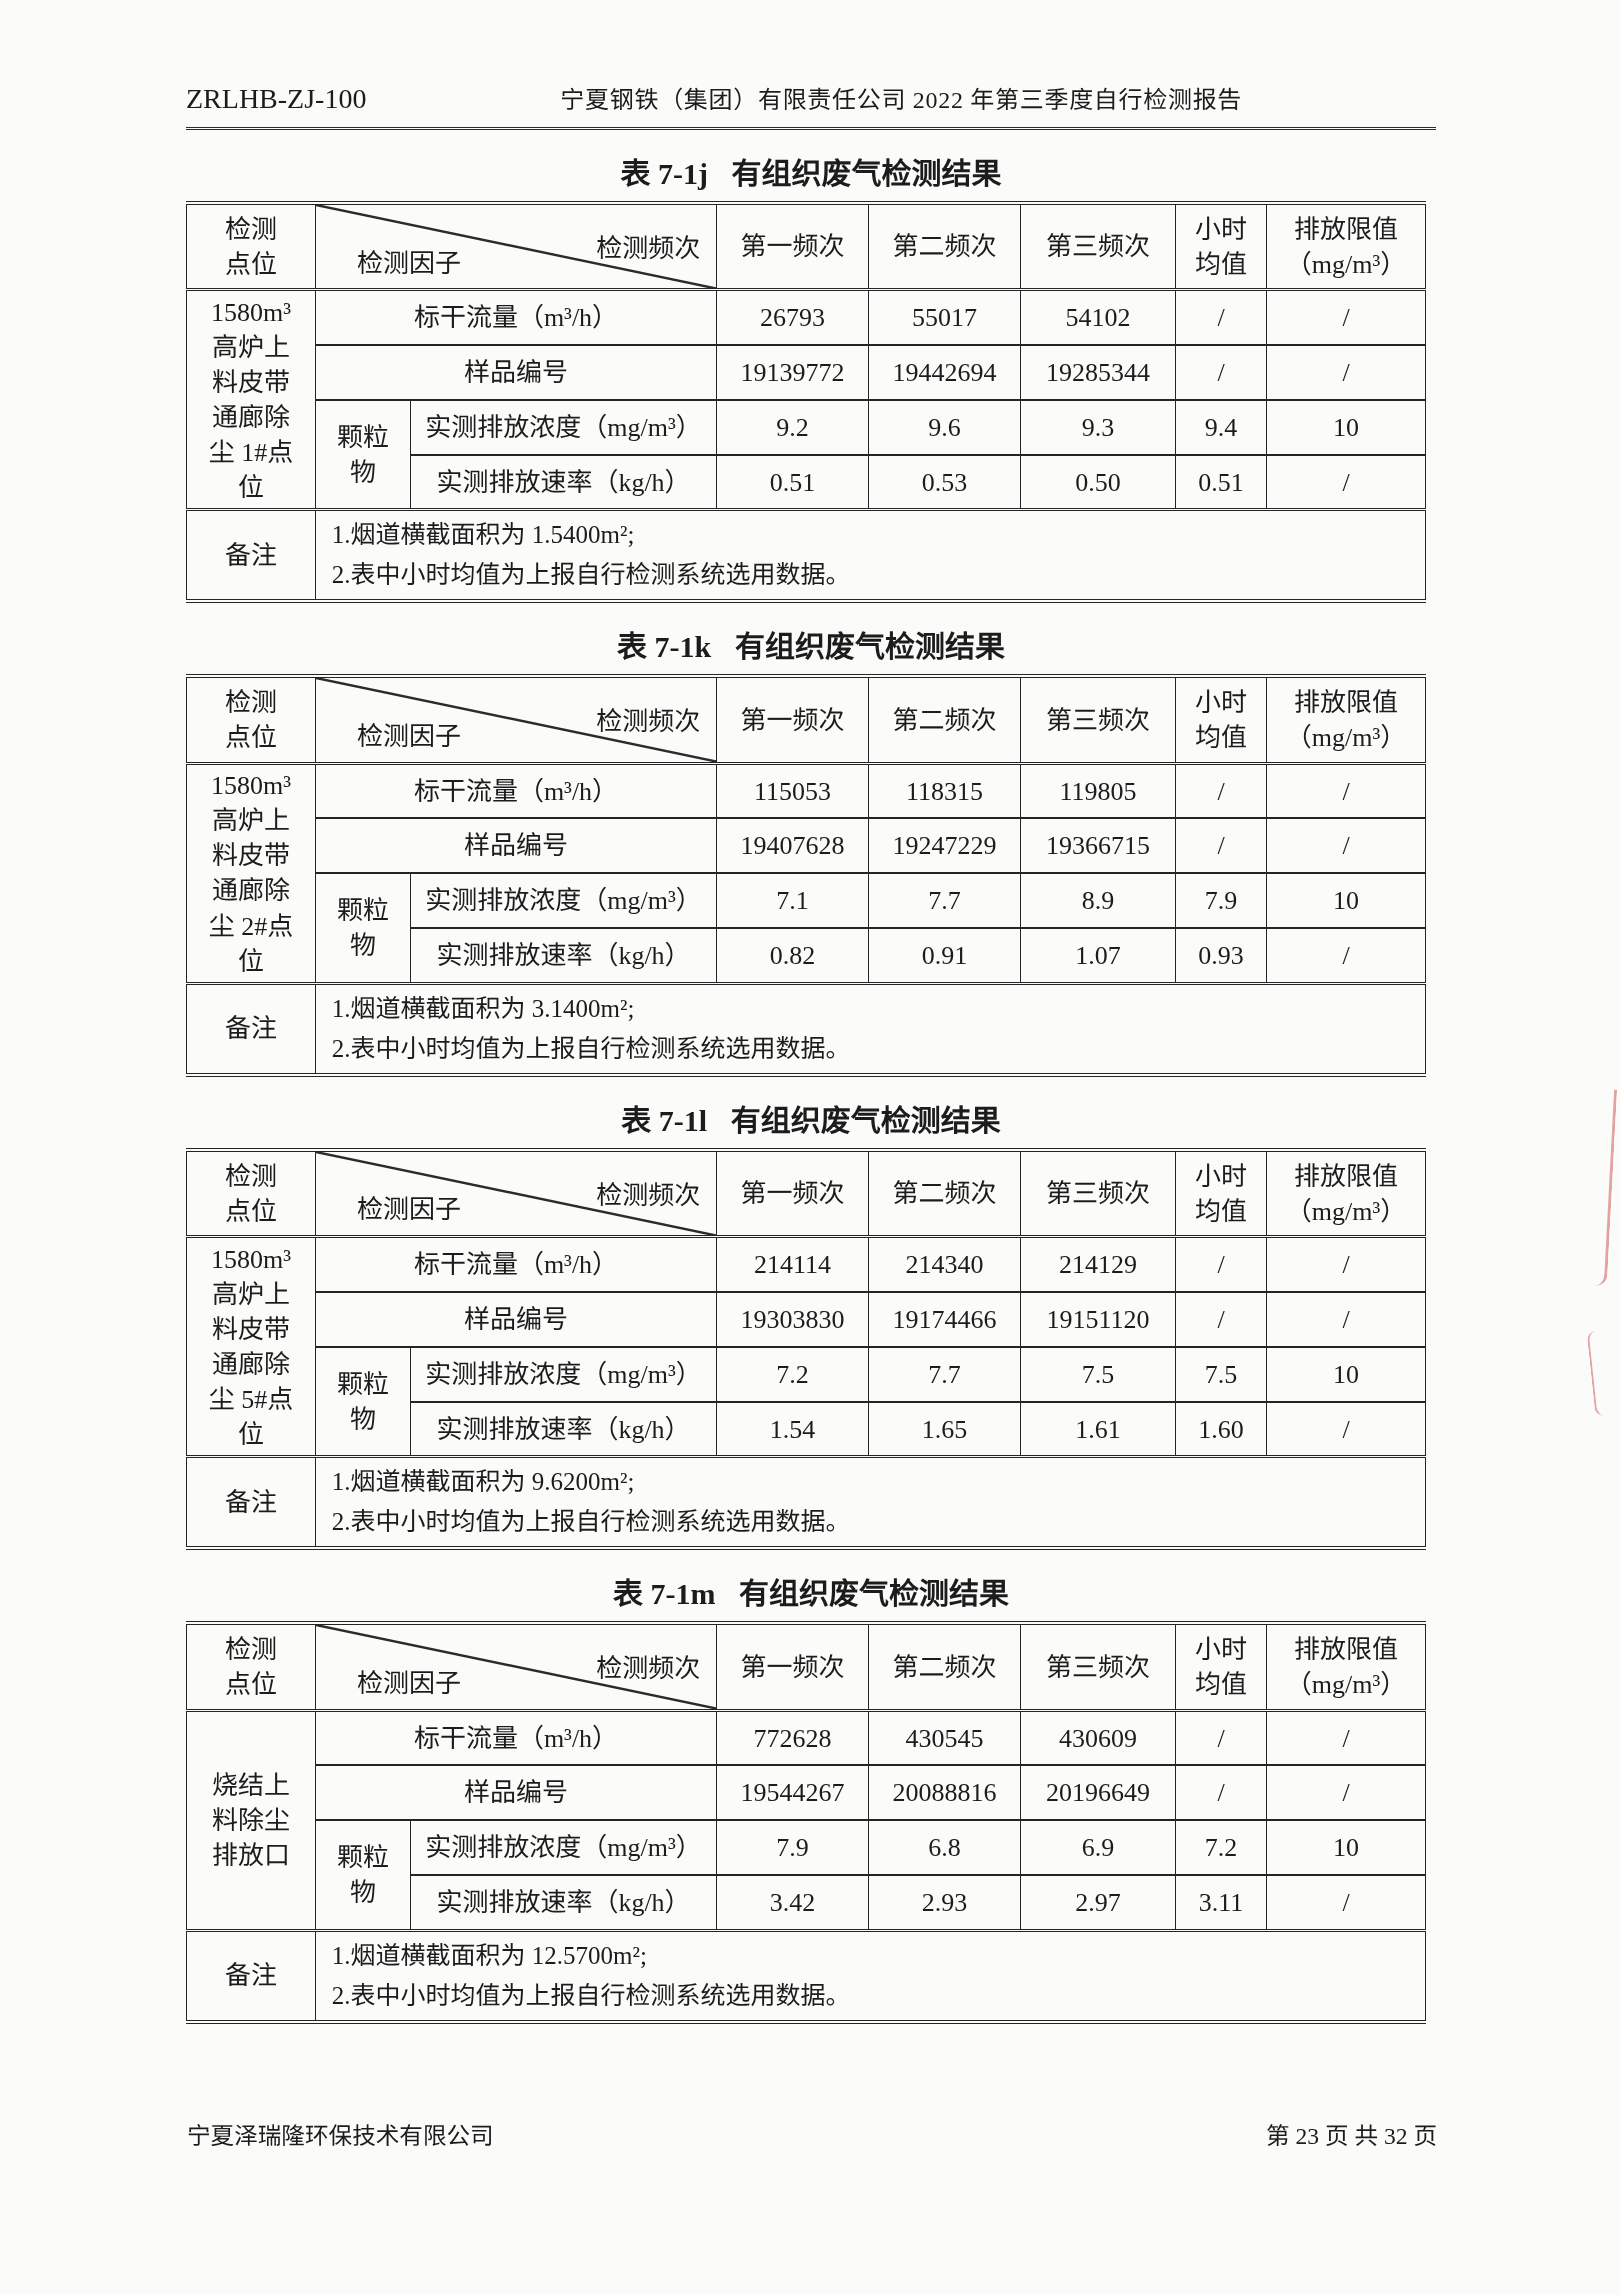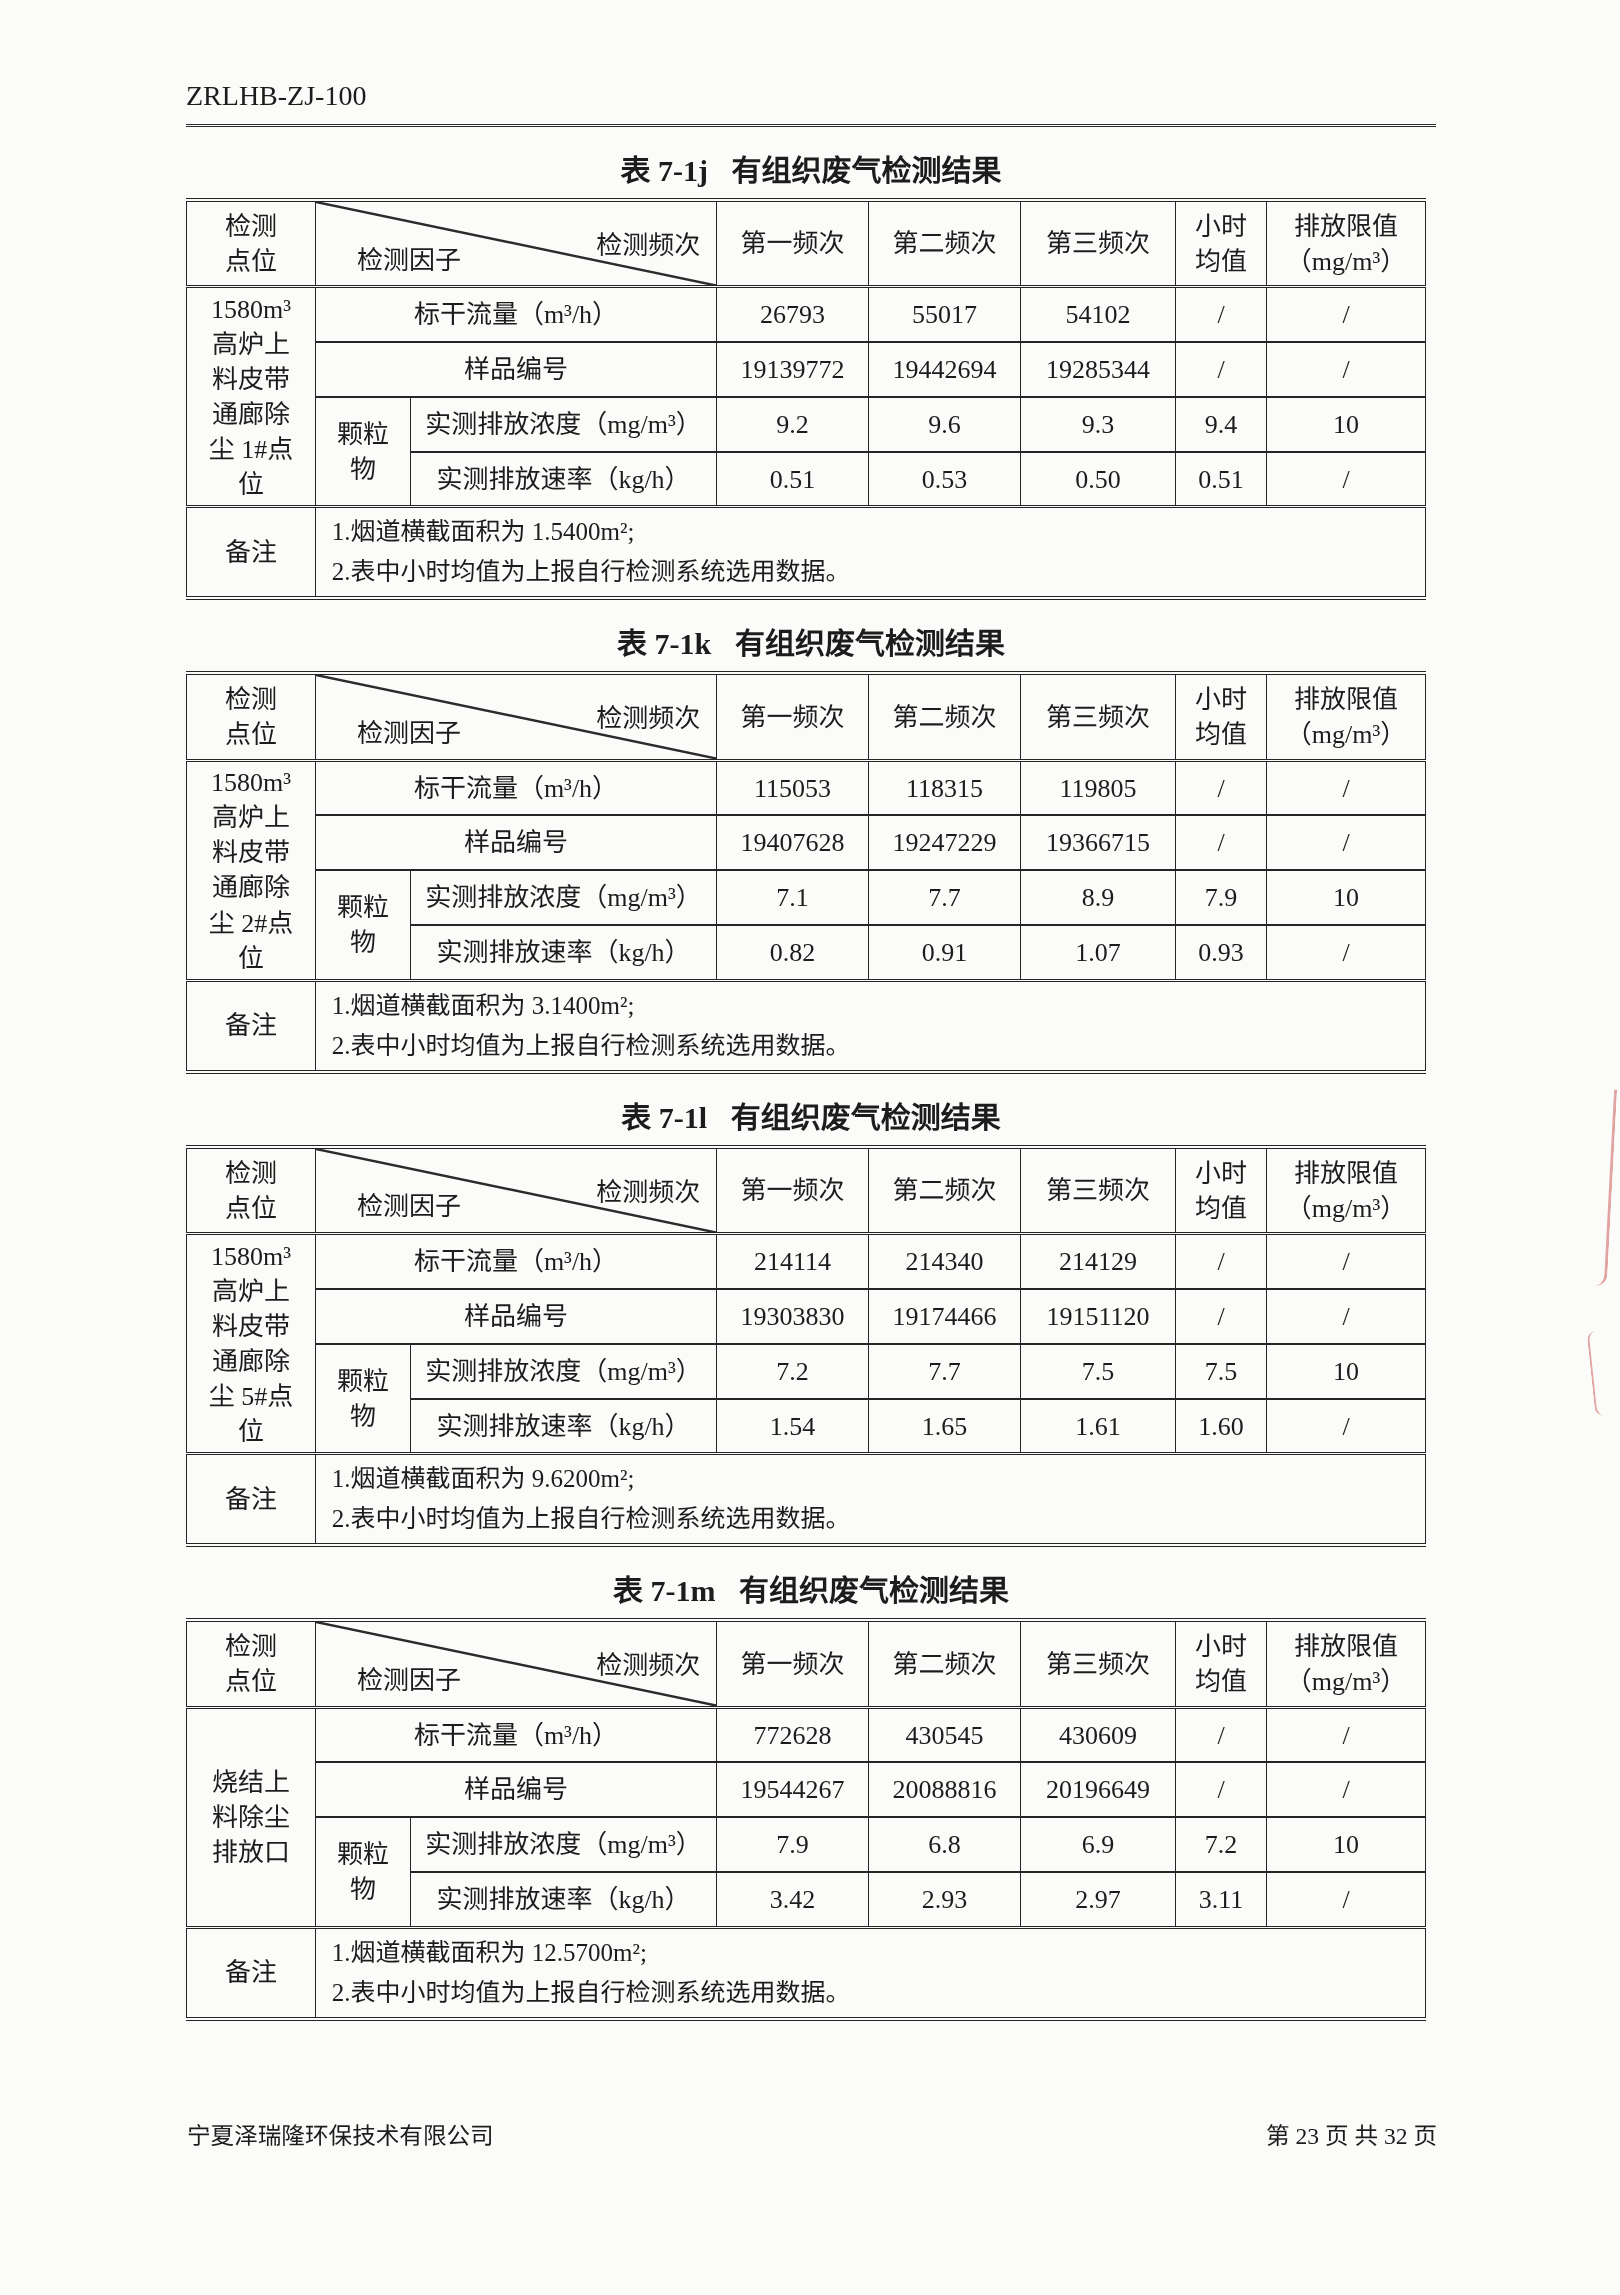--- a/index.html
+++ b/index.html
@@ -102,20 +102,21 @@
     transform:rotate(-6deg);
   }
 </style>
 </head>
 <body>
 
 <div class="content">
 
   <div class="doc-header">
     <div class="doc-code">ZRLHB-ZJ-100</div>
+    <div class="doc-title">宁夏钢铁（集团）有限责任公司 2022 年第三季度自行检测报告</div>
   </div>
 
   <section class="tblock">
     <h2 class="ttitle">
       <span class="tnum">表 7-1j</span><span class="tname">有组织废气检测结果</span>
     </h2>
     <table class="mtable">
       <colgroup>
         <col style="width:129px">
           <col style="width:95px">

